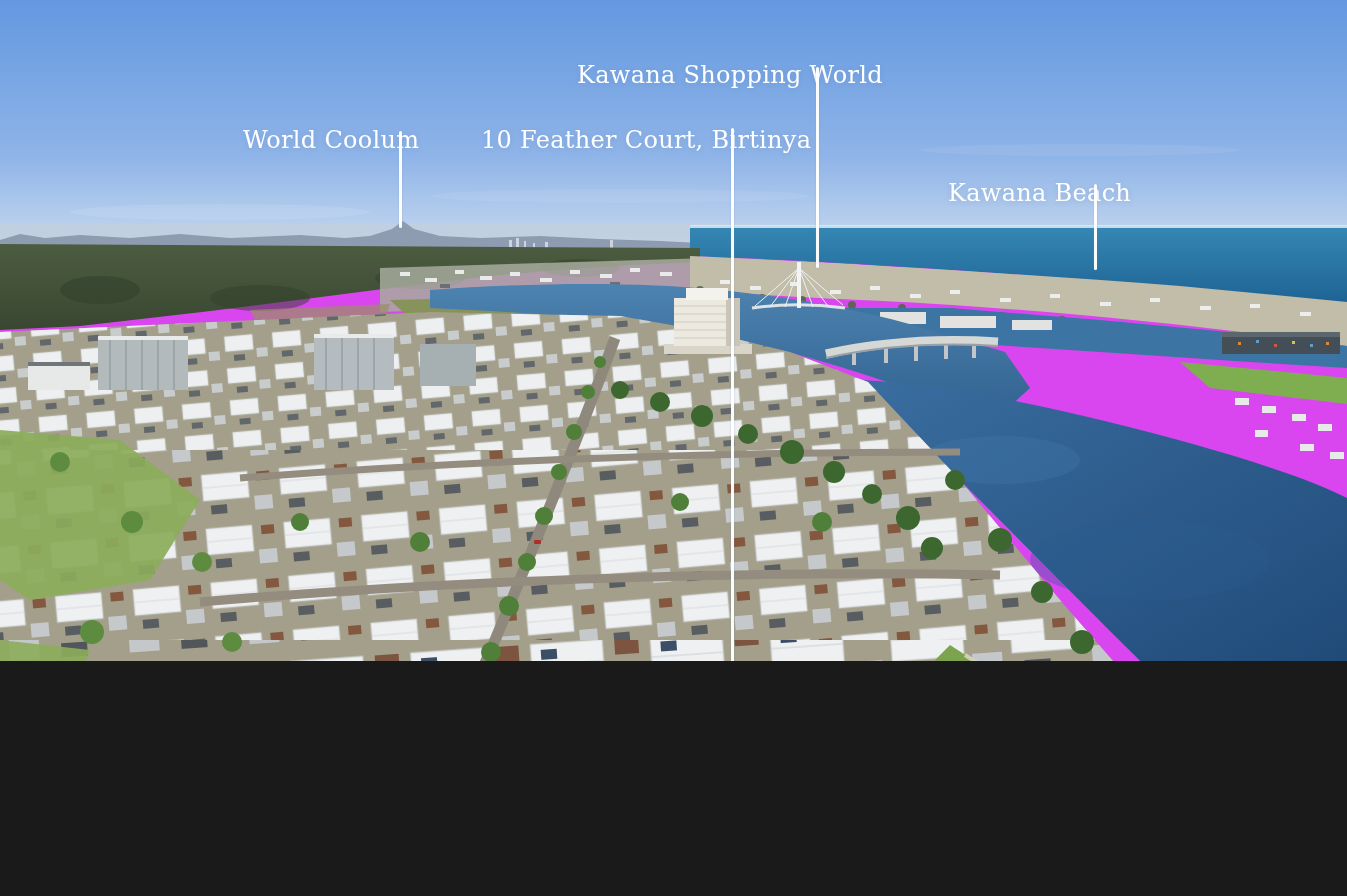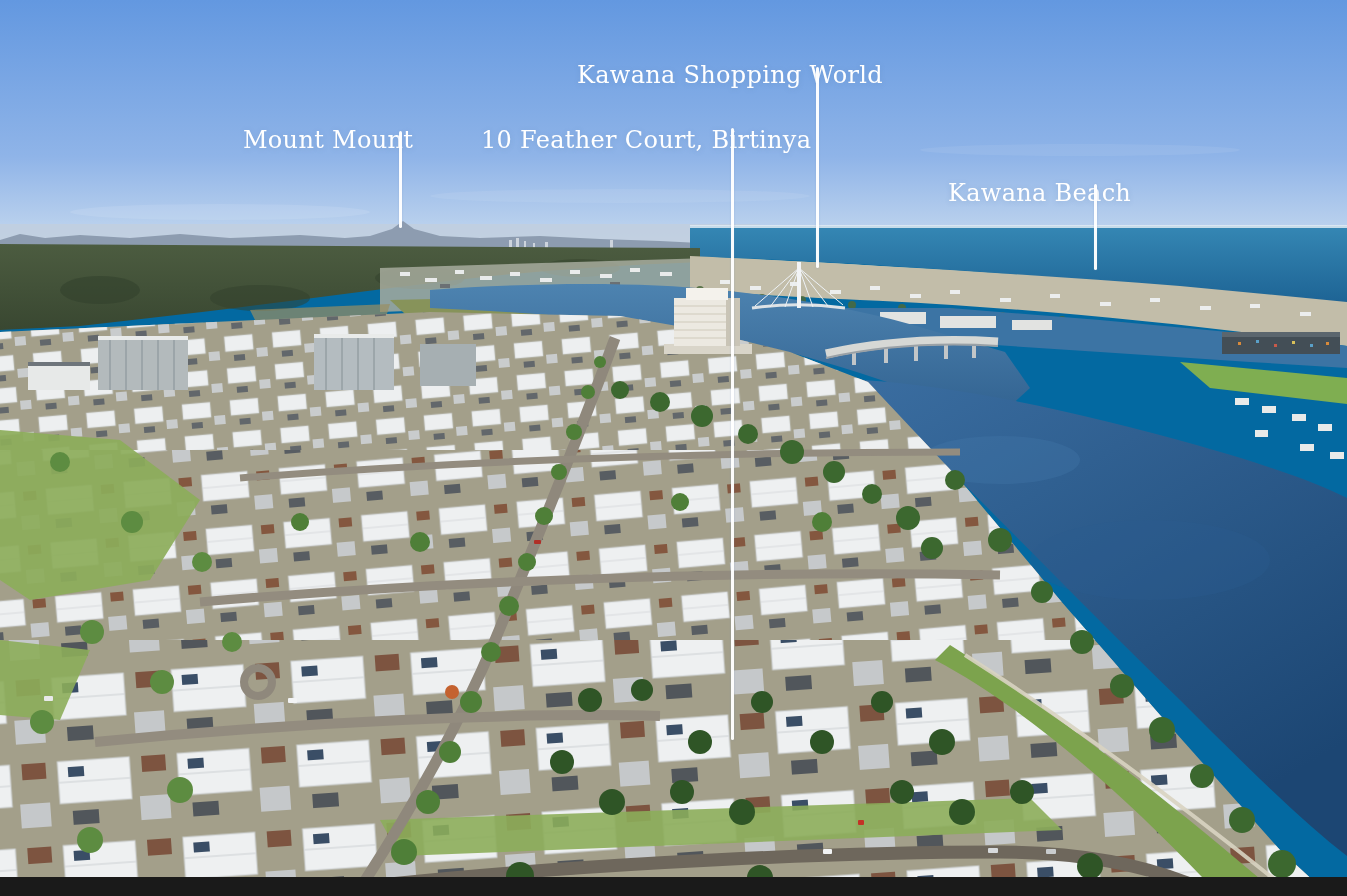--- a/index.html
+++ b/index.html
@@ -1,16 +1,16 @@
 <!DOCTYPE html>
 <html><head>
 <meta charset="utf-8">
 <style>
   html,body{margin:0;padding:0;background:#1a1a1a;font-family:"Liberation Sans",sans-serif;}
-  .scene{position:relative;width:1347px;height:877px;overflow:hidden;background:#0369a1;}
+  .scene{position:relative;width:1347px;height:661px;overflow:hidden;background:#d946ef;}
   .scene svg{position:absolute;left:0;top:0;display:block;}
   .ann-label{
     position:absolute;
     color:#ffffff;
     font-family:"DejaVu Serif",serif;
     font-size:24px;
     font-weight:400;
     letter-spacing:.3px;
     white-space:nowrap;
     text-shadow:0 1px 5px rgba(90,130,180,.25);
@@ -392,21 +392,21 @@
     <rect x="534" y="540" width="7" height="4" rx="1" fill="#b03028"></rect>
   </g>
 </svg>
 
   <div>
     <span class="ann-label" style="left:577px;top:61px">Kawana Shopping World</span>
     <div class="pointer-line" style="left:816px;top:67px;height:201px"></div>
   </div>
 
   <div>
-    <span class="ann-label" style="left:243px;top:126px">Mount Mount</span>
+    <span class="ann-label" style="left:243px;top:126px">World Coolum</span>
     <div class="pointer-line" style="left:399px;top:131px;height:97px"></div>
   </div>
 
   <div>
     <span class="ann-label" style="left:481px;top:126px">10 Feather Court, Birtinya</span>
     <div class="pointer-line" style="left:731px;top:128px;height:612px"></div>
   </div>
 
   <div>
     <span class="ann-label" style="left:948px;top:179px">Kawana Beach</span>

